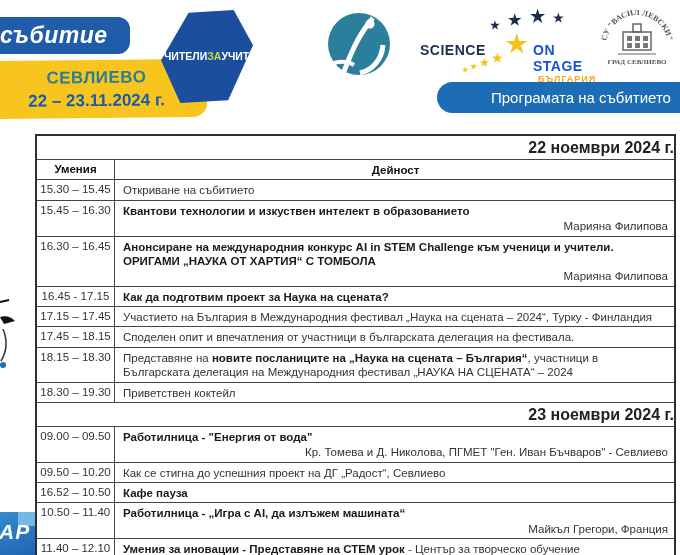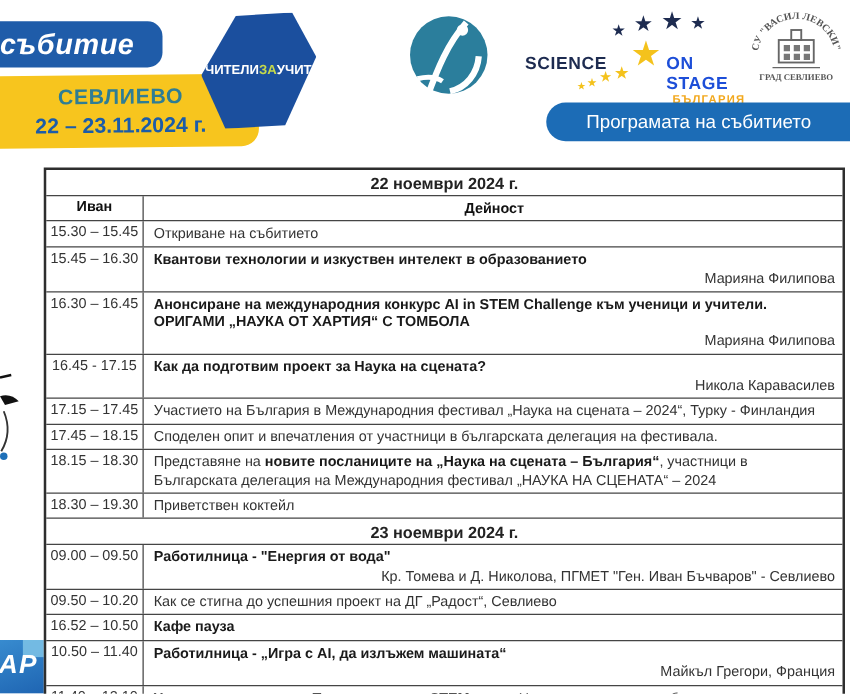--- a/index.html
+++ b/index.html
@@ -39,42 +39,42 @@
   .sos-onstage{position:absolute;left:113px;top:30px;font-size:14px;color:#1d4ed8;letter-spacing:.5px;}
   .sos-bulgaria{position:absolute;left:118px;top:46px;font-size:9px;color:#f2a81d;letter-spacing:1px;margin-top:16px;}
   .sos-star{position:absolute;line-height:1;}
   .sos-star.y{color:#f4c21c;} .sos-star.n{color:#1d2b50;}
   .school-emblem{position:absolute;left:598px;top:10px;width:78px;height:60px;}
   .program-banner{
     position:absolute;left:437px;top:82px;width:260px;height:31px;
     background:#1c6cb6;border-radius:16px 0 0 16px;
     display:flex;align-items:center;justify-content:flex-start;
   }
-  .program-banner span{color:#fff;font-size:15px;padding-left:32px;}
+  .program-banner span{color:#fff;font-size:15px;padding-left:54px;}
   .doodle{position:absolute;left:0;top:293px;}
   .sap-logo{
     position:absolute;left:-16px;top:512px;width:74px;height:43px;
     background:linear-gradient(160deg,#3a8fd2 0%,#1b5fae 100%);
     clip-path:polygon(0 0,100% 0,70% 100%,0 100%);
   }
   .sap-stripe{
     position:absolute;right:0px;top:0px;width:40px;height:14px;
     background:#7fc4e8;clip-path:polygon(0 0,100% 0,72% 100%,0 100%);opacity:.85;
   }
   .sap-text{
     position:absolute;left:0px;top:8px;color:#fff;font-weight:bold;
     font-style:italic;font-size:21px;letter-spacing:1px;
   }
   
   .tbl{
     position:absolute;left:35px;top:134px;width:641px;box-sizing:border-box;
     border:2px solid #2e2e2e;background:#fff;
   }
   .t-date{
-    text-align:center;font-weight:bold;font-size:13px;padding:3px 0 2px 0;
+    text-align:right;font-weight:bold;font-size:16px;padding:3px 0 2px 0;
     border-top:1px solid #454545;
   }
   .t-date:first-child{border-top:none;}
   .t-row{display:flex;border-top:1px solid #454545;align-items:stretch;}
   .t-time{
     flex:0 0 78px;box-sizing:border-box;text-align:center;
     padding:3px 2px 2px 2px;font-size:11.5px;border-right:1px solid #454545;
     color:#333;
   }
   .t-act{flex:1;box-sizing:border-box;padding:3px 6px 2px 8px;font-size:11.5px;color:#333;line-height:1.25;}
@@ -159,38 +159,38 @@
 </div>
 
 <div class="sap-logo">
   <div class="sap-stripe"></div>
   <div class="sap-text">SAP</div>
 </div>
 
 <div class="tbl">
     <div class="t-date">22 ноември 2024 г.</div>
     <div class="t-row t-colhead">
-      <div class="t-time">Иван</div>
+      <div class="t-time">Умения</div>
       <div class="t-act">Дейност</div>
     </div>
     <div class="t-row">
       <div class="t-time">15.30 – 15.45</div>
       <div class="t-act"><span>Откриване на събитието</span></div>
     </div>
     <div class="t-row">
       <div class="t-time">15.45 – 16.30</div>
       <div class="t-act"><span class="bold">Квантови технологии и изкуствен интелект в образованието</span><div class="t-presenter">Марияна Филипова</div></div>
     </div>
     <div class="t-row">
       <div class="t-time">16.30 – 16.45</div>
       <div class="t-act"><span class="bold">Анонсиране на международния конкурс AI in STEM Challenge към ученици и учители.</span><br><span class="bold">ОРИГАМИ „НАУКА ОТ ХАРТИЯ“ С ТОМБОЛА</span><div class="t-presenter">Марияна Филипова</div></div>
     </div>
     <div class="t-row">
       <div class="t-time">16.45 - 17.15</div>
-      <div class="t-act"><span class="bold">Как да подготвим проект за Наука на сцената?</span><div class="t-presenter">Никола Каравасилев</div></div>
+      <div class="t-act"><span class="bold">Как да подготвим проект за Наука на сцената?</span></div>
     </div>
     <div class="t-row">
       <div class="t-time">17.15 – 17.45</div>
       <div class="t-act"><span>Участието на България в Международния фестивал „Наука на сцената – 2024“, Турку - Финландия</span></div>
     </div>
     <div class="t-row">
       <div class="t-time">17.45 – 18.15</div>
       <div class="t-act"><span>Споделен опит и впечатления от участници в българската делегация на фестивала.</span></div>
     </div>
     <div class="t-row">

